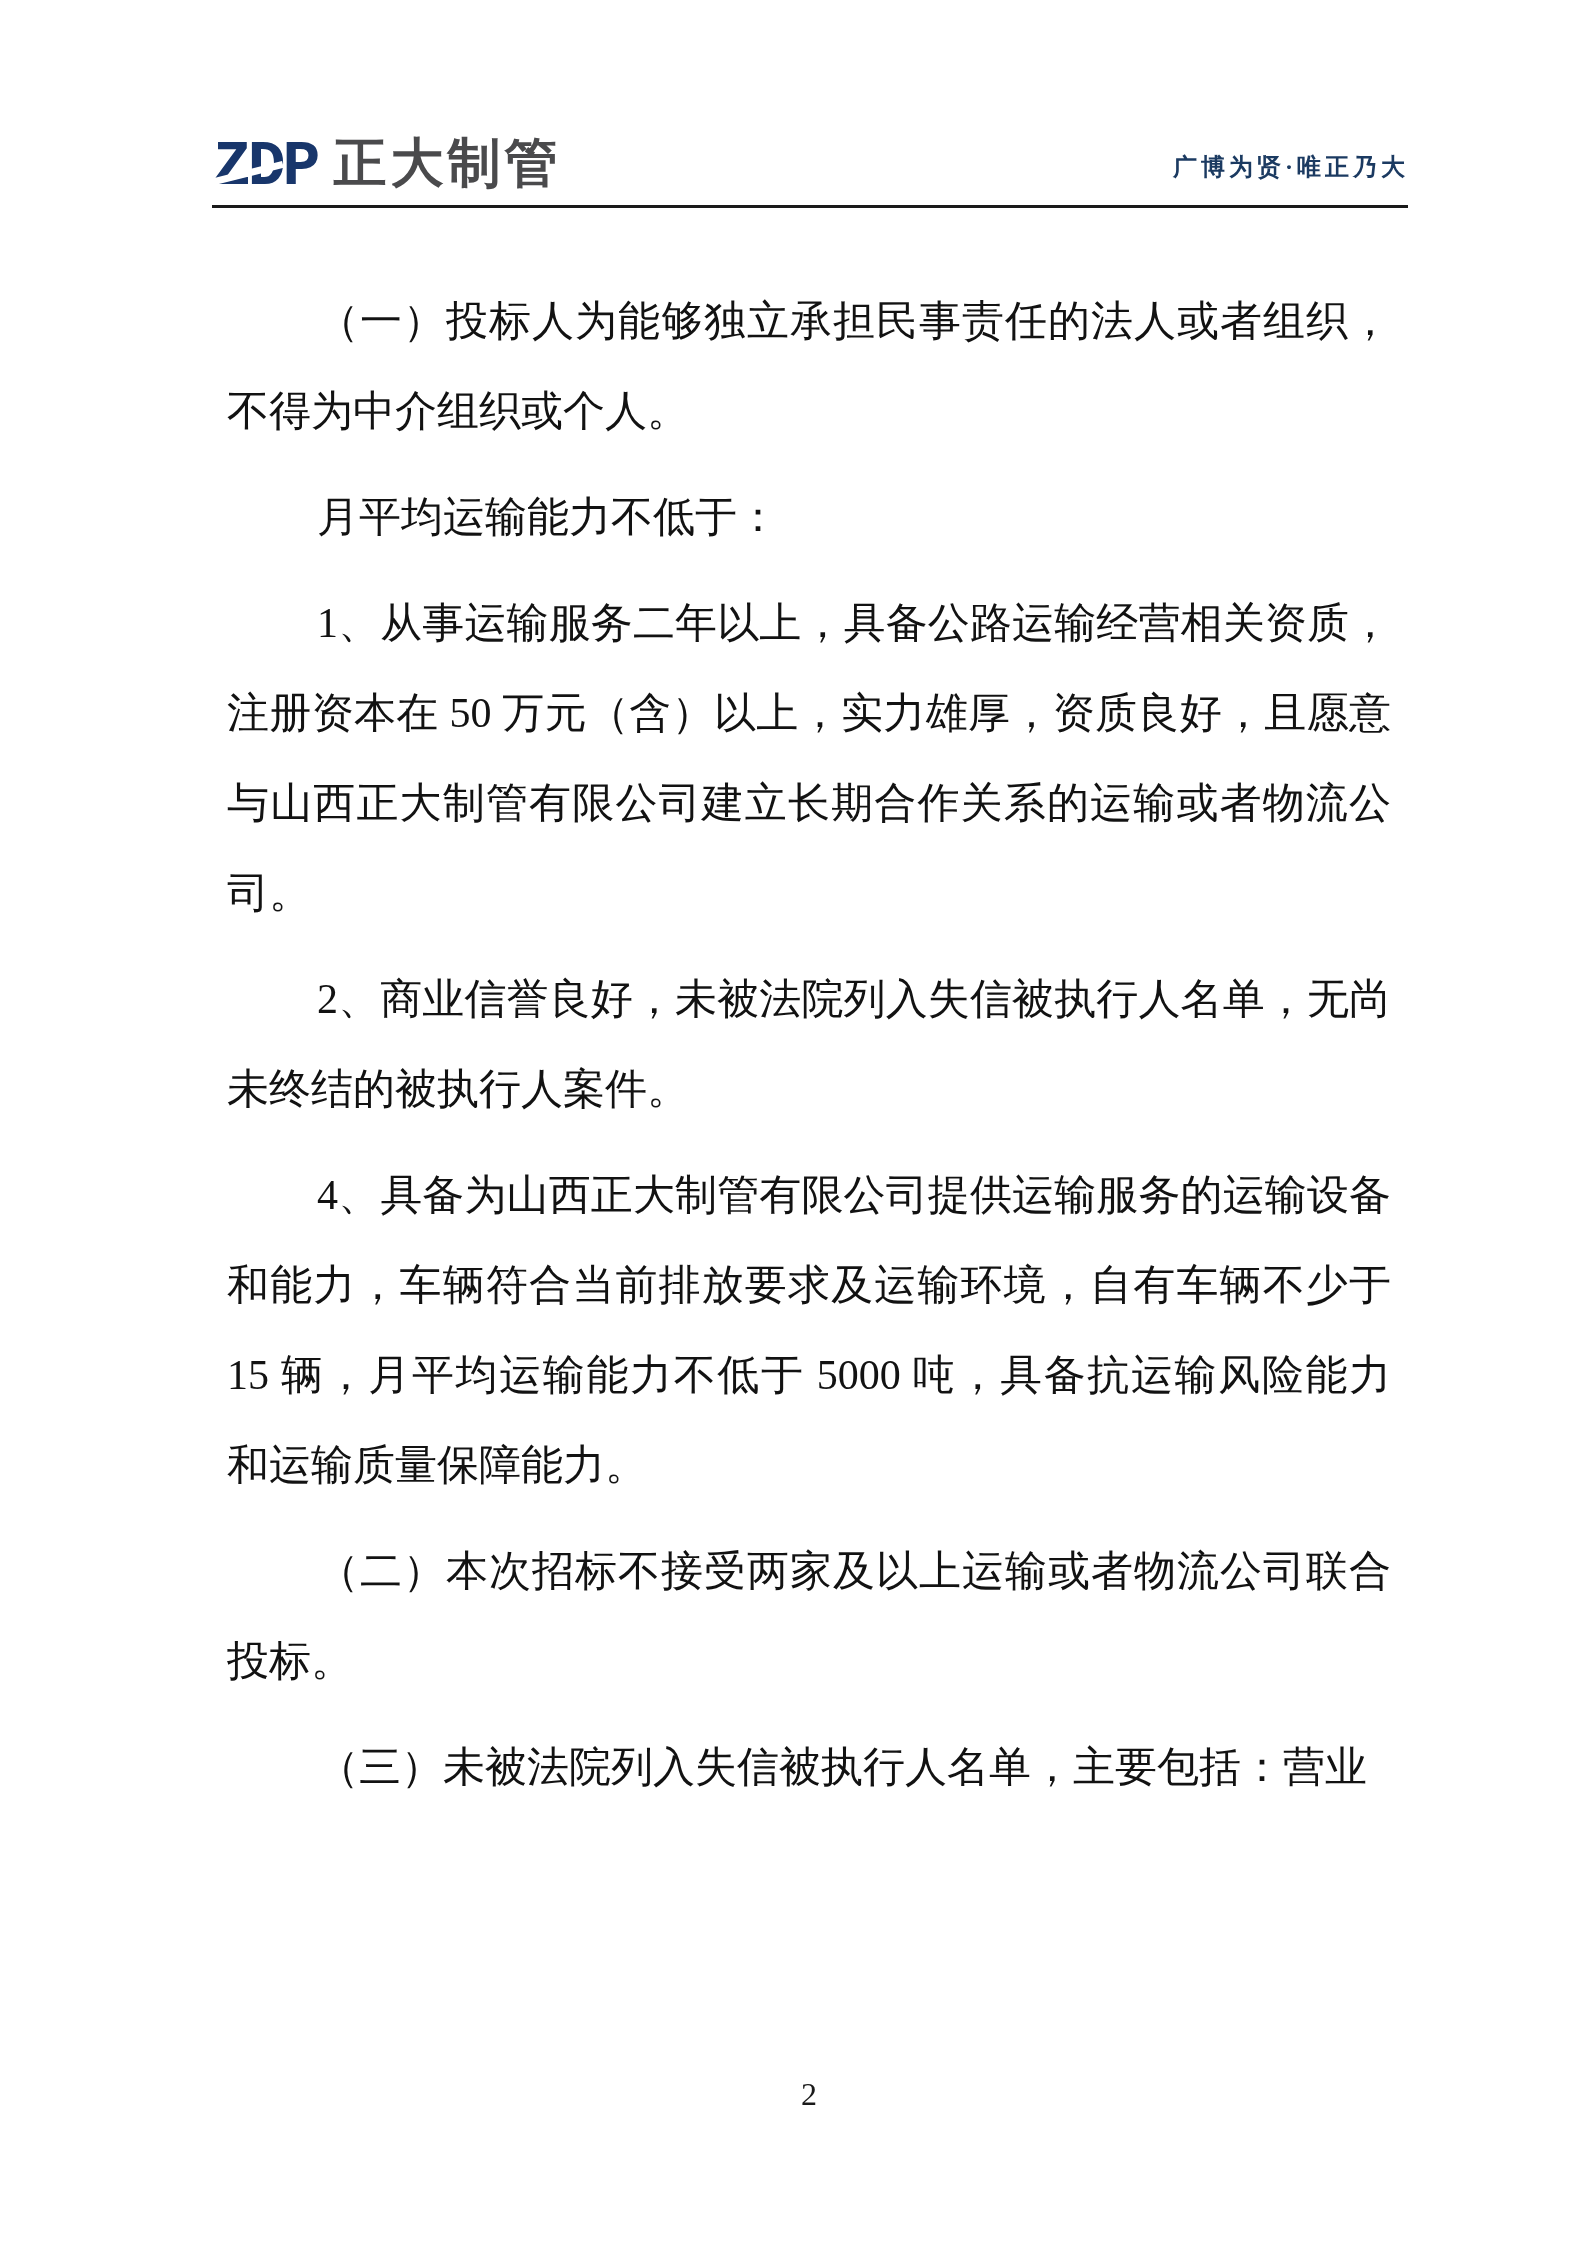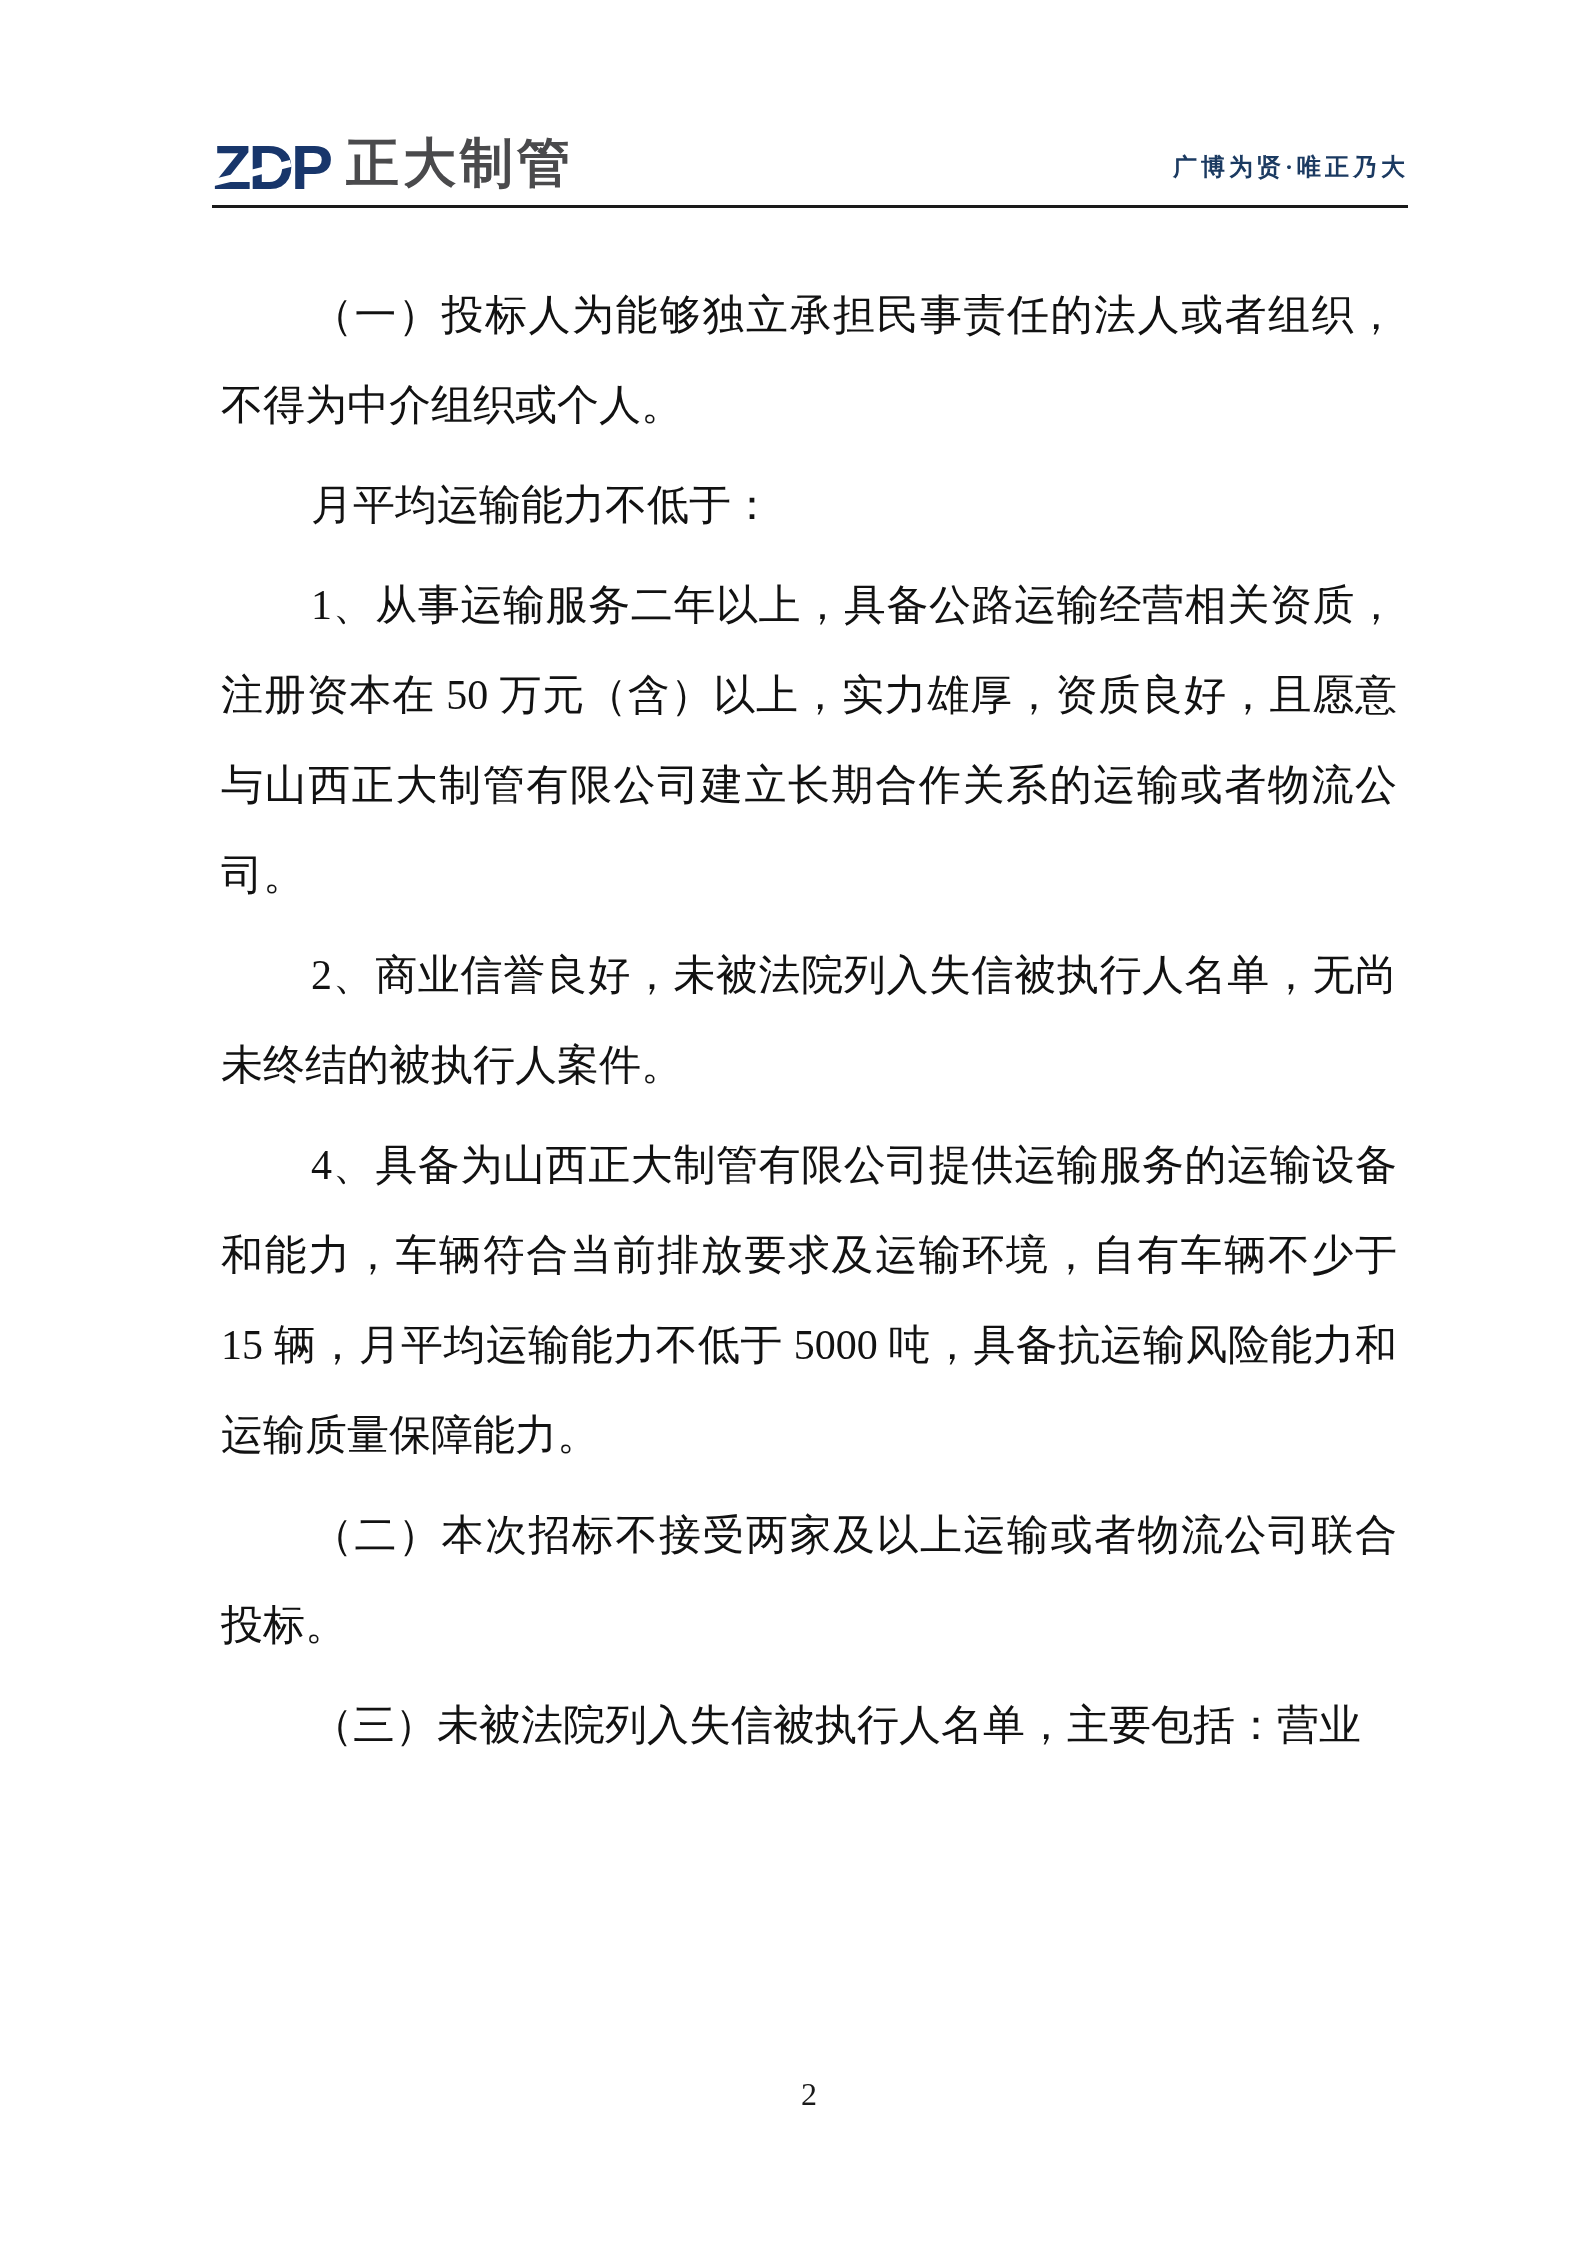--- a/index.html
+++ b/index.html
@@ -31,21 +31,21 @@
     justify-content: space-between;
     align-items: center;
   }
   .logo {
     display: flex;
     align-items: center;
     gap: 16px;
   }
   .logo-zdp {
     position: relative;
-    font-family: Liberation Sans, sans-serif;
+    font-family: Liberation Mono, monospace;
     font-weight: bold;
     font-size: 63px;
     line-height: 1;
     color: #18366b;
     letter-spacing: -3px;
     display: inline-block;
   }
   .logo-zdp::after {
     
     content: "";
@@ -90,21 +90,21 @@
     top: 260px;
     width: 1196px;
     font-size: 42px;
     line-height: 90px;
     color: #121212;
     text-align: justify;
     text-justify: inter-character;
     line-break: strict;
   }
   .content p {
-    margin: 10px;
+    margin: 16px;
     padding: 0;
     text-indent: 90px;
   }
   .content p + p {
     margin-top: 7px;
   }
   
   .footer {
     position: absolute;
     left: 211px;

